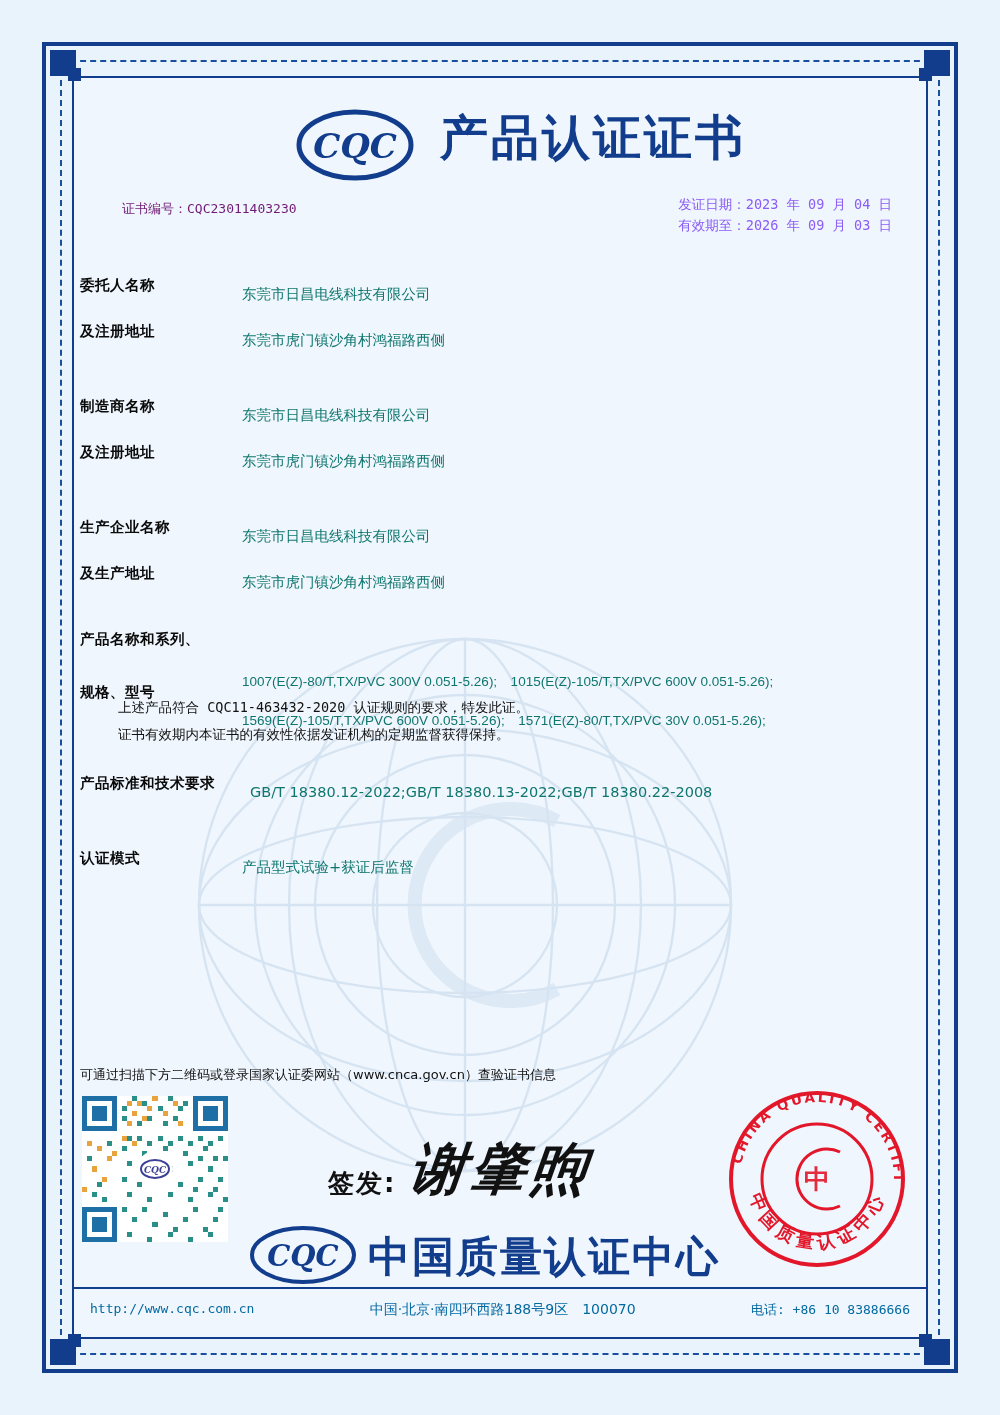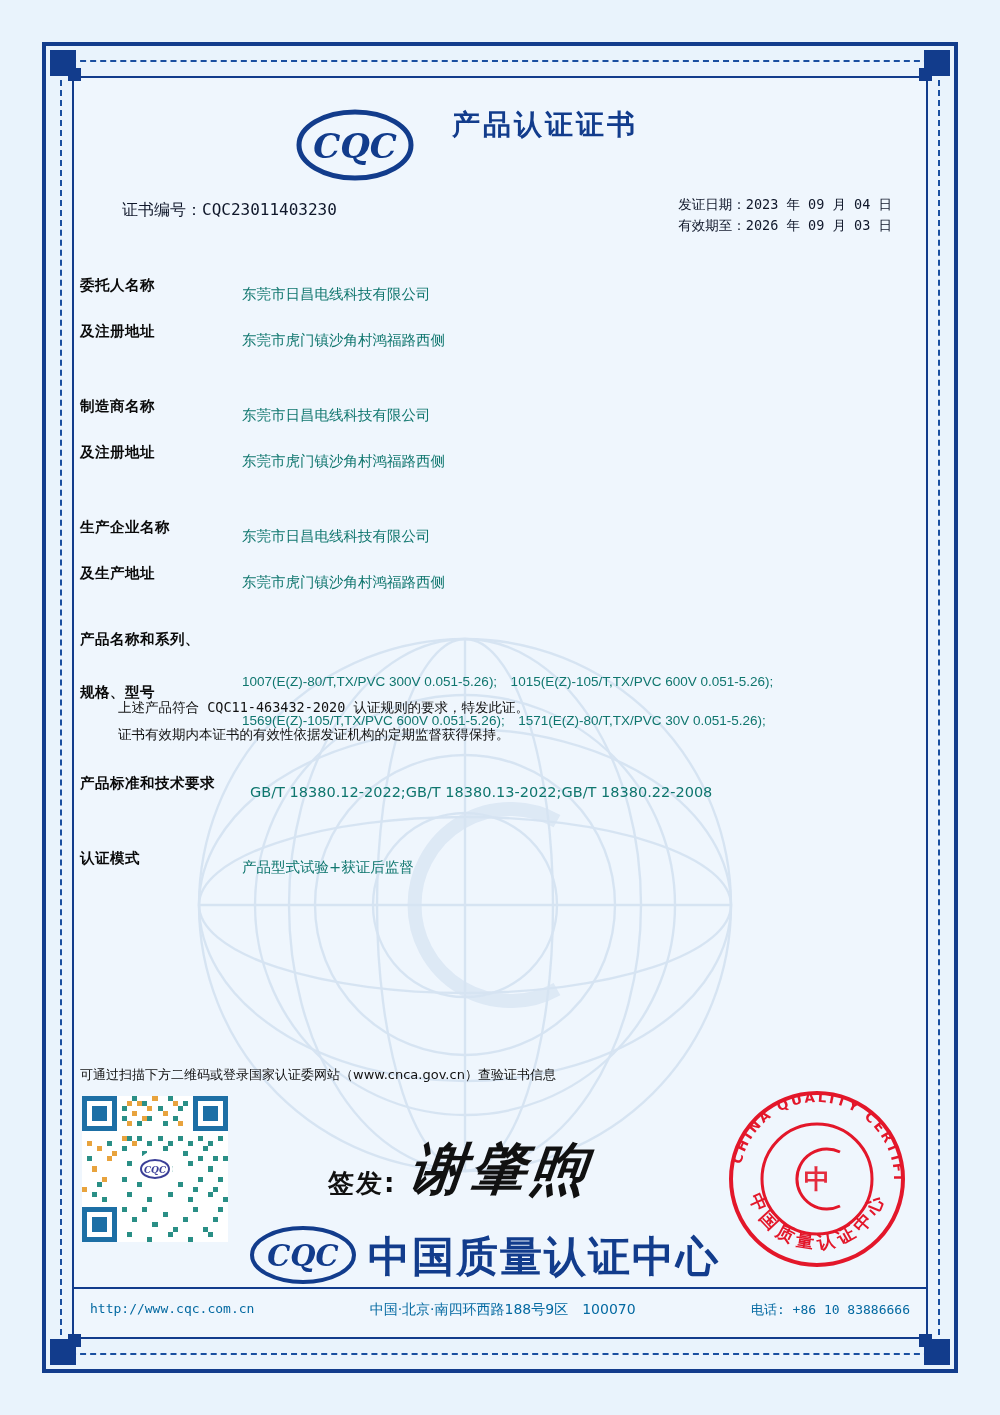--- a/index.html
+++ b/index.html
@@ -99,47 +99,47 @@
     width: 840px;
     height: 84px;
   }
   .cqc-logo-head {
     position: absolute;
     left: 215px;
     top: 2px;
   }
   .doc-title {
     position: absolute;
-    left: 372px;
+    left: 360px;
     top: 0px;
     font-family: "DejaVu Sans", sans-serif;
-    font-size: 28px;
+    font-size: 48px;
     font-weight: bold;
     letter-spacing: 3px;
     color: #123c8c;
     white-space: nowrap;
   }
 
   .cert-no {
     position: absolute;
     left: 42px;
     top: 116px;
     font-family: "DejaVu Sans Mono", monospace;
-    font-size: 16px;
-    color: #0f172a;
+    font-size: 13px;
+    color: #701a75;
     letter-spacing: 0px;
   }
   .dates {
     position: absolute;
     right: 28px;
     top: 110px;
     text-align: left;
     font-family: "DejaVu Sans Mono", monospace;
     font-size: 13.5px;
-    color: #0f172a;
+    color: #8b5cf6;
     line-height: 21px;
   }
 
   
   .fields {
     position: absolute;
     left: 0;
     top: 178px;
     width: 840px;
   }

